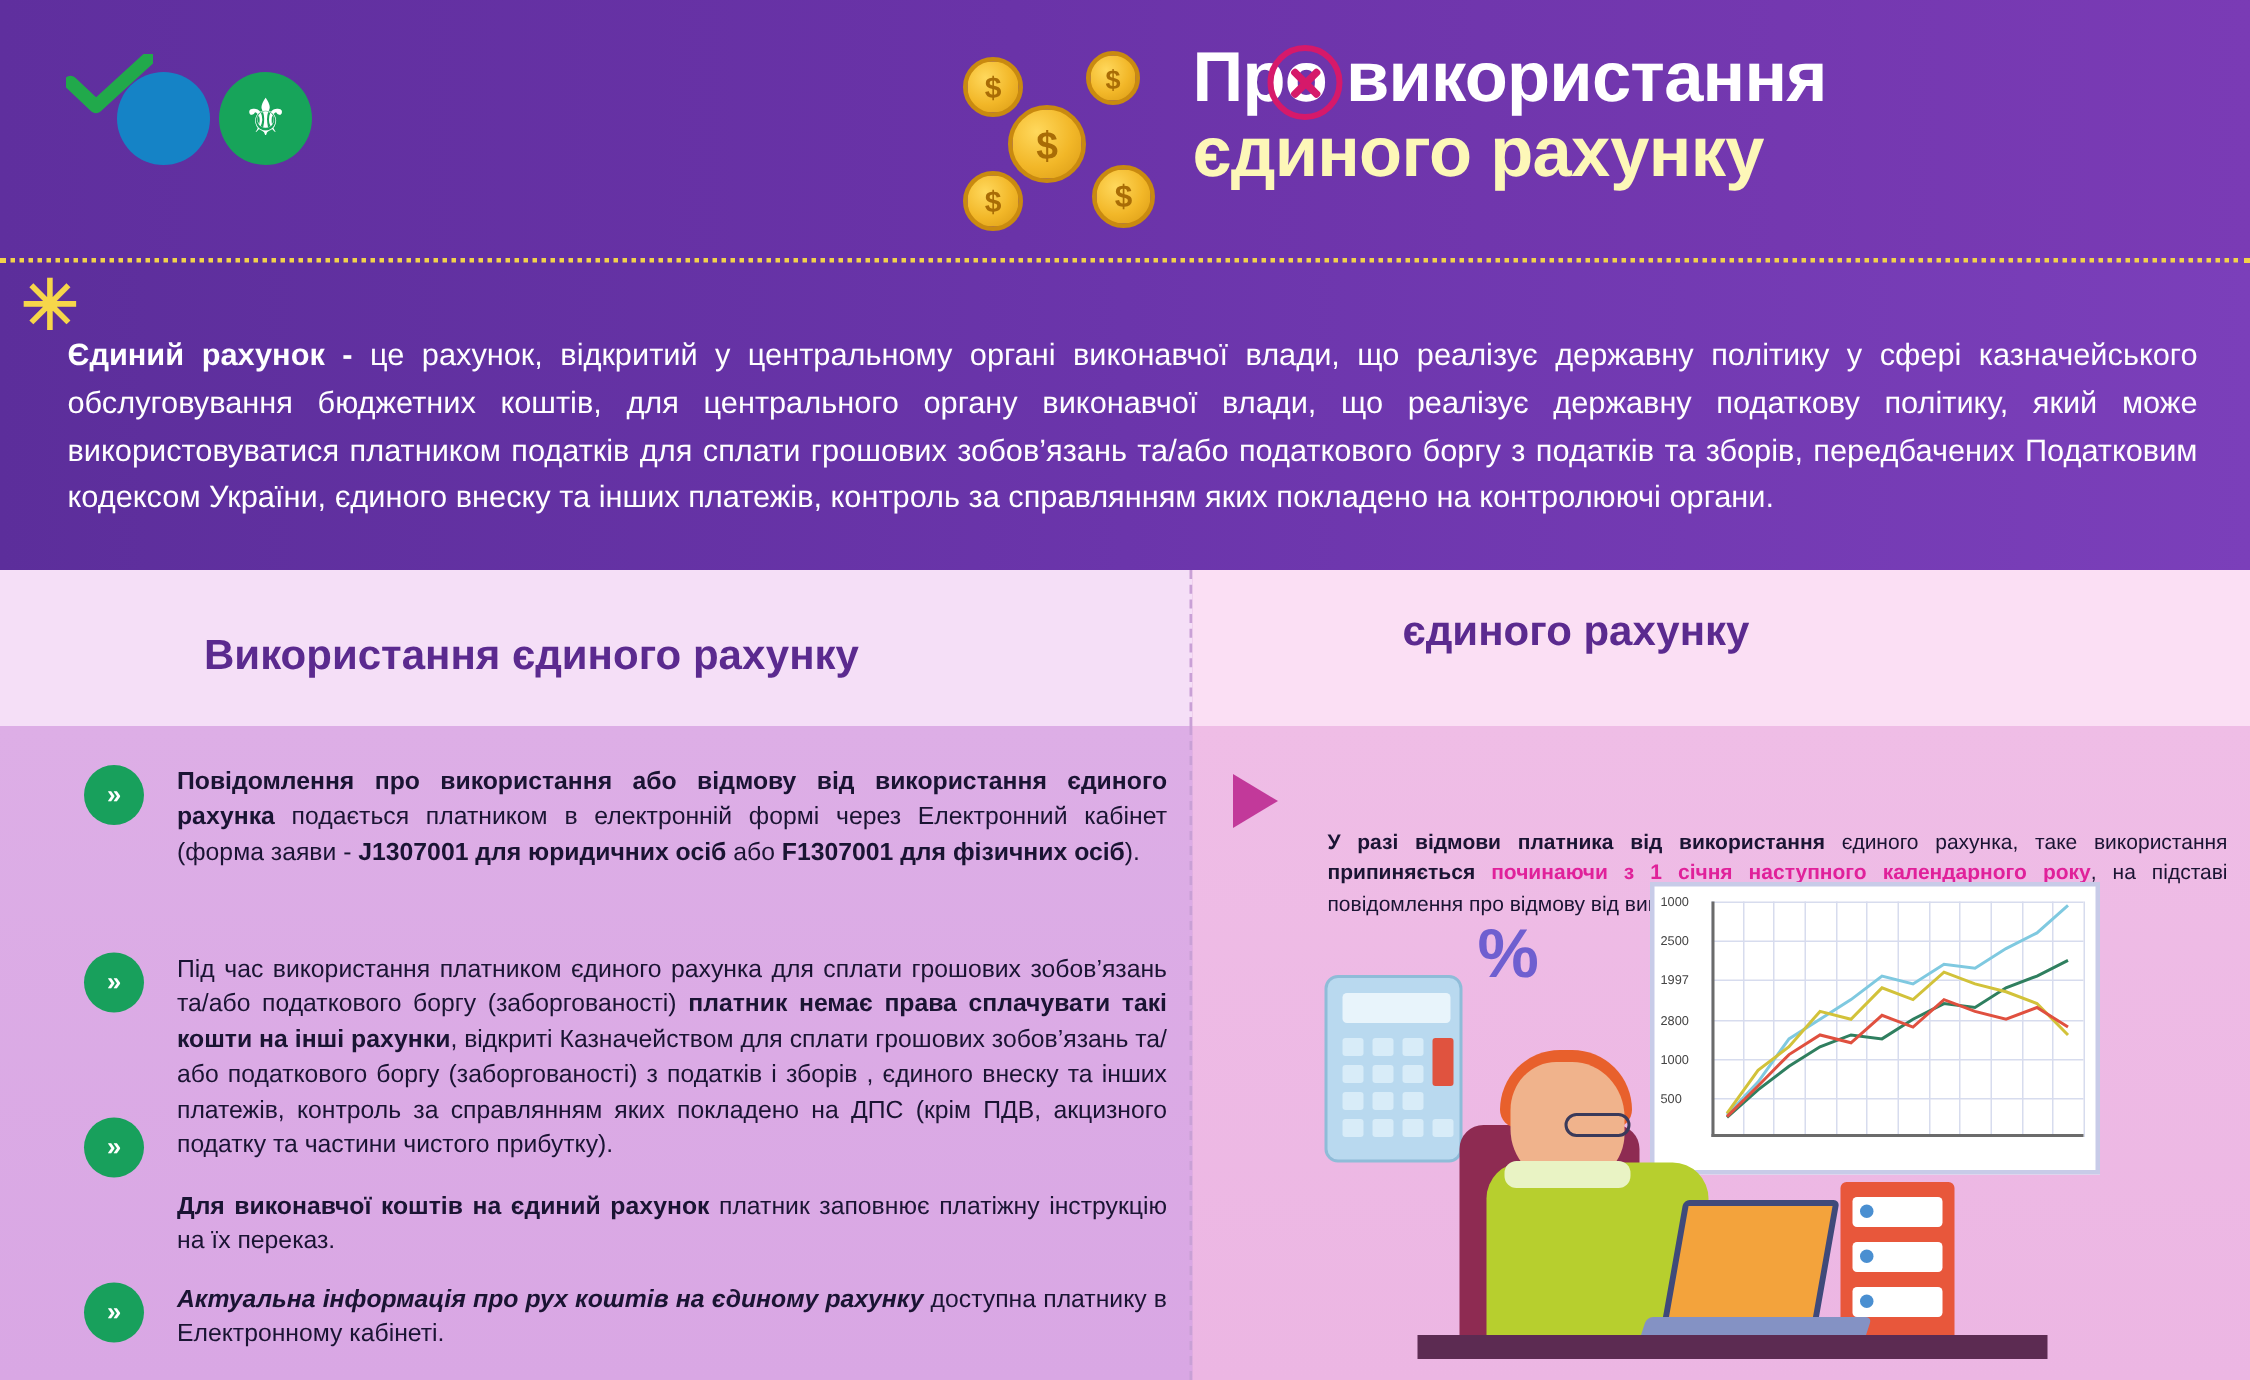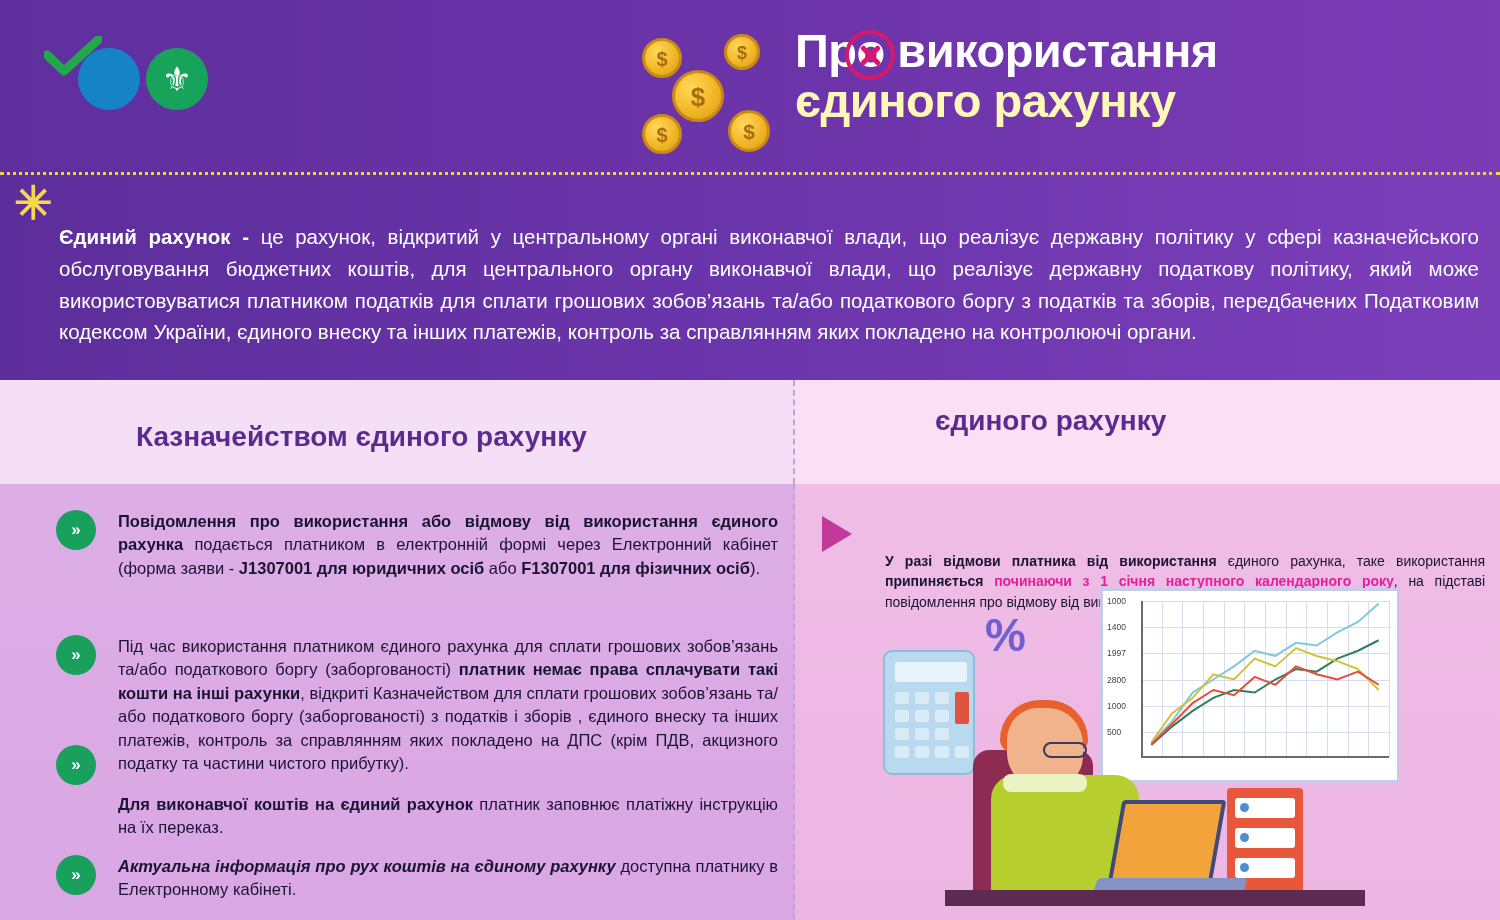--- a/index.html
+++ b/index.html
@@ -50,21 +50,21 @@
   
   .intro {
     position: absolute; left: 0; top: 172px; width: 1500px; height: 208px;
     background: linear-gradient(90deg, #5c2e9b 0%, #6b35ab 50%, #7b3fba 100%);
     border-top: 3px dotted #f3d34a;
   }
   .asterisk {
     position: absolute; left: 14px; top: 176px; color: #f6d64a; font-size: 46px; font-weight: bold;
   }
   .intro p {
-    position: absolute; left: 59px; top: 46px; width: 1420px;
+    position: absolute; left: 45px; top: 46px; width: 1420px;
     color: #ffffff; font-size: 20.5px; line-height: 1.55; text-align: justify;
   }
   .intro b { font-weight: bold; }
 
   
   .panel-left {
     position: absolute; left: 0; top: 380px; width: 795px; height: 540px;
     background: #e8b9ec;
   }
   .panel-right {
@@ -233,21 +233,21 @@
 <div class="panel-right"></div>
 
 <div class="head-left"></div>
 <div class="head-right"></div>
 
 <svg class="check-mark" viewBox="0 0 58 40">
   <path d="M3 19 L20 35 L55 3" fill="none" stroke="#21a94b" stroke-width="9" stroke-linecap="round" stroke-linejoin="round"></path>
 </svg>
 <div class="cross-mark"></div>
 
-<div class="head-title" style="left:136px; top:420px; width:640px;">Казначейством єдиного рахунку</div>
+<div class="head-title" style="left:136px; top:420px; width:640px;">Використання єдиного рахунку</div>
 <div class="head-title" style="left:935px; top:404px; width:540px;">
   <div>єдиного рахунку</div>
 </div>
 
 <div class="left-body"></div>
 <div class="right-body"></div>
 
 <div class="bullet-row" style="left:56px; top:510px;">
   <div class="bullet-icon">»</div>
   <div class="bullet-text"><span style="font-weight: bold;">Повідомлення про використання або відмову від використання єдиного рахунка</span><span> подається платником в електронній формі через Електронний кабінет  (форма заяви - </span><span style="font-weight: bold;">J1307001 для юридичних осіб</span><span> або </span><span style="font-weight: bold;">F1307001 для фізичних осіб</span><span>).</span></div>
@@ -295,21 +295,21 @@
     <div class="chart-inner" id="chart-inner">
         <div class="gridh" style="top: 130.833px;"></div>
         <div class="ylab" style="top: 125.833px; left: -34px;">500</div>
         <div class="gridh" style="top: 104.667px;"></div>
         <div class="ylab" style="top: 99.6667px; left: -34px;">1000</div>
         <div class="gridh" style="top: 78.5px;"></div>
         <div class="ylab" style="top: 73.5px; left: -34px;">2800</div>
         <div class="gridh" style="top: 52.3333px;"></div>
         <div class="ylab" style="top: 47.3333px; left: -34px;">1997</div>
         <div class="gridh" style="top: 26.1667px;"></div>
-        <div class="ylab" style="top: 21.1667px; left: -34px;">1400</div>
+        <div class="ylab" style="top: 21.1667px; left: -34px;">2500</div>
         <div class="gridh" style="top: 0px;"></div>
         <div class="ylab" style="top: -5px; left: -34px;">1000</div>
         <div class="gridv" style="left: 0px;"></div>
         <div class="gridv" style="left: 20.6667px;"></div>
         <div class="gridv" style="left: 41.3333px;"></div>
         <div class="gridv" style="left: 62px;"></div>
         <div class="gridv" style="left: 82.6667px;"></div>
         <div class="gridv" style="left: 103.333px;"></div>
         <div class="gridv" style="left: 124px;"></div>
         <div class="gridv" style="left: 144.667px;"></div>

